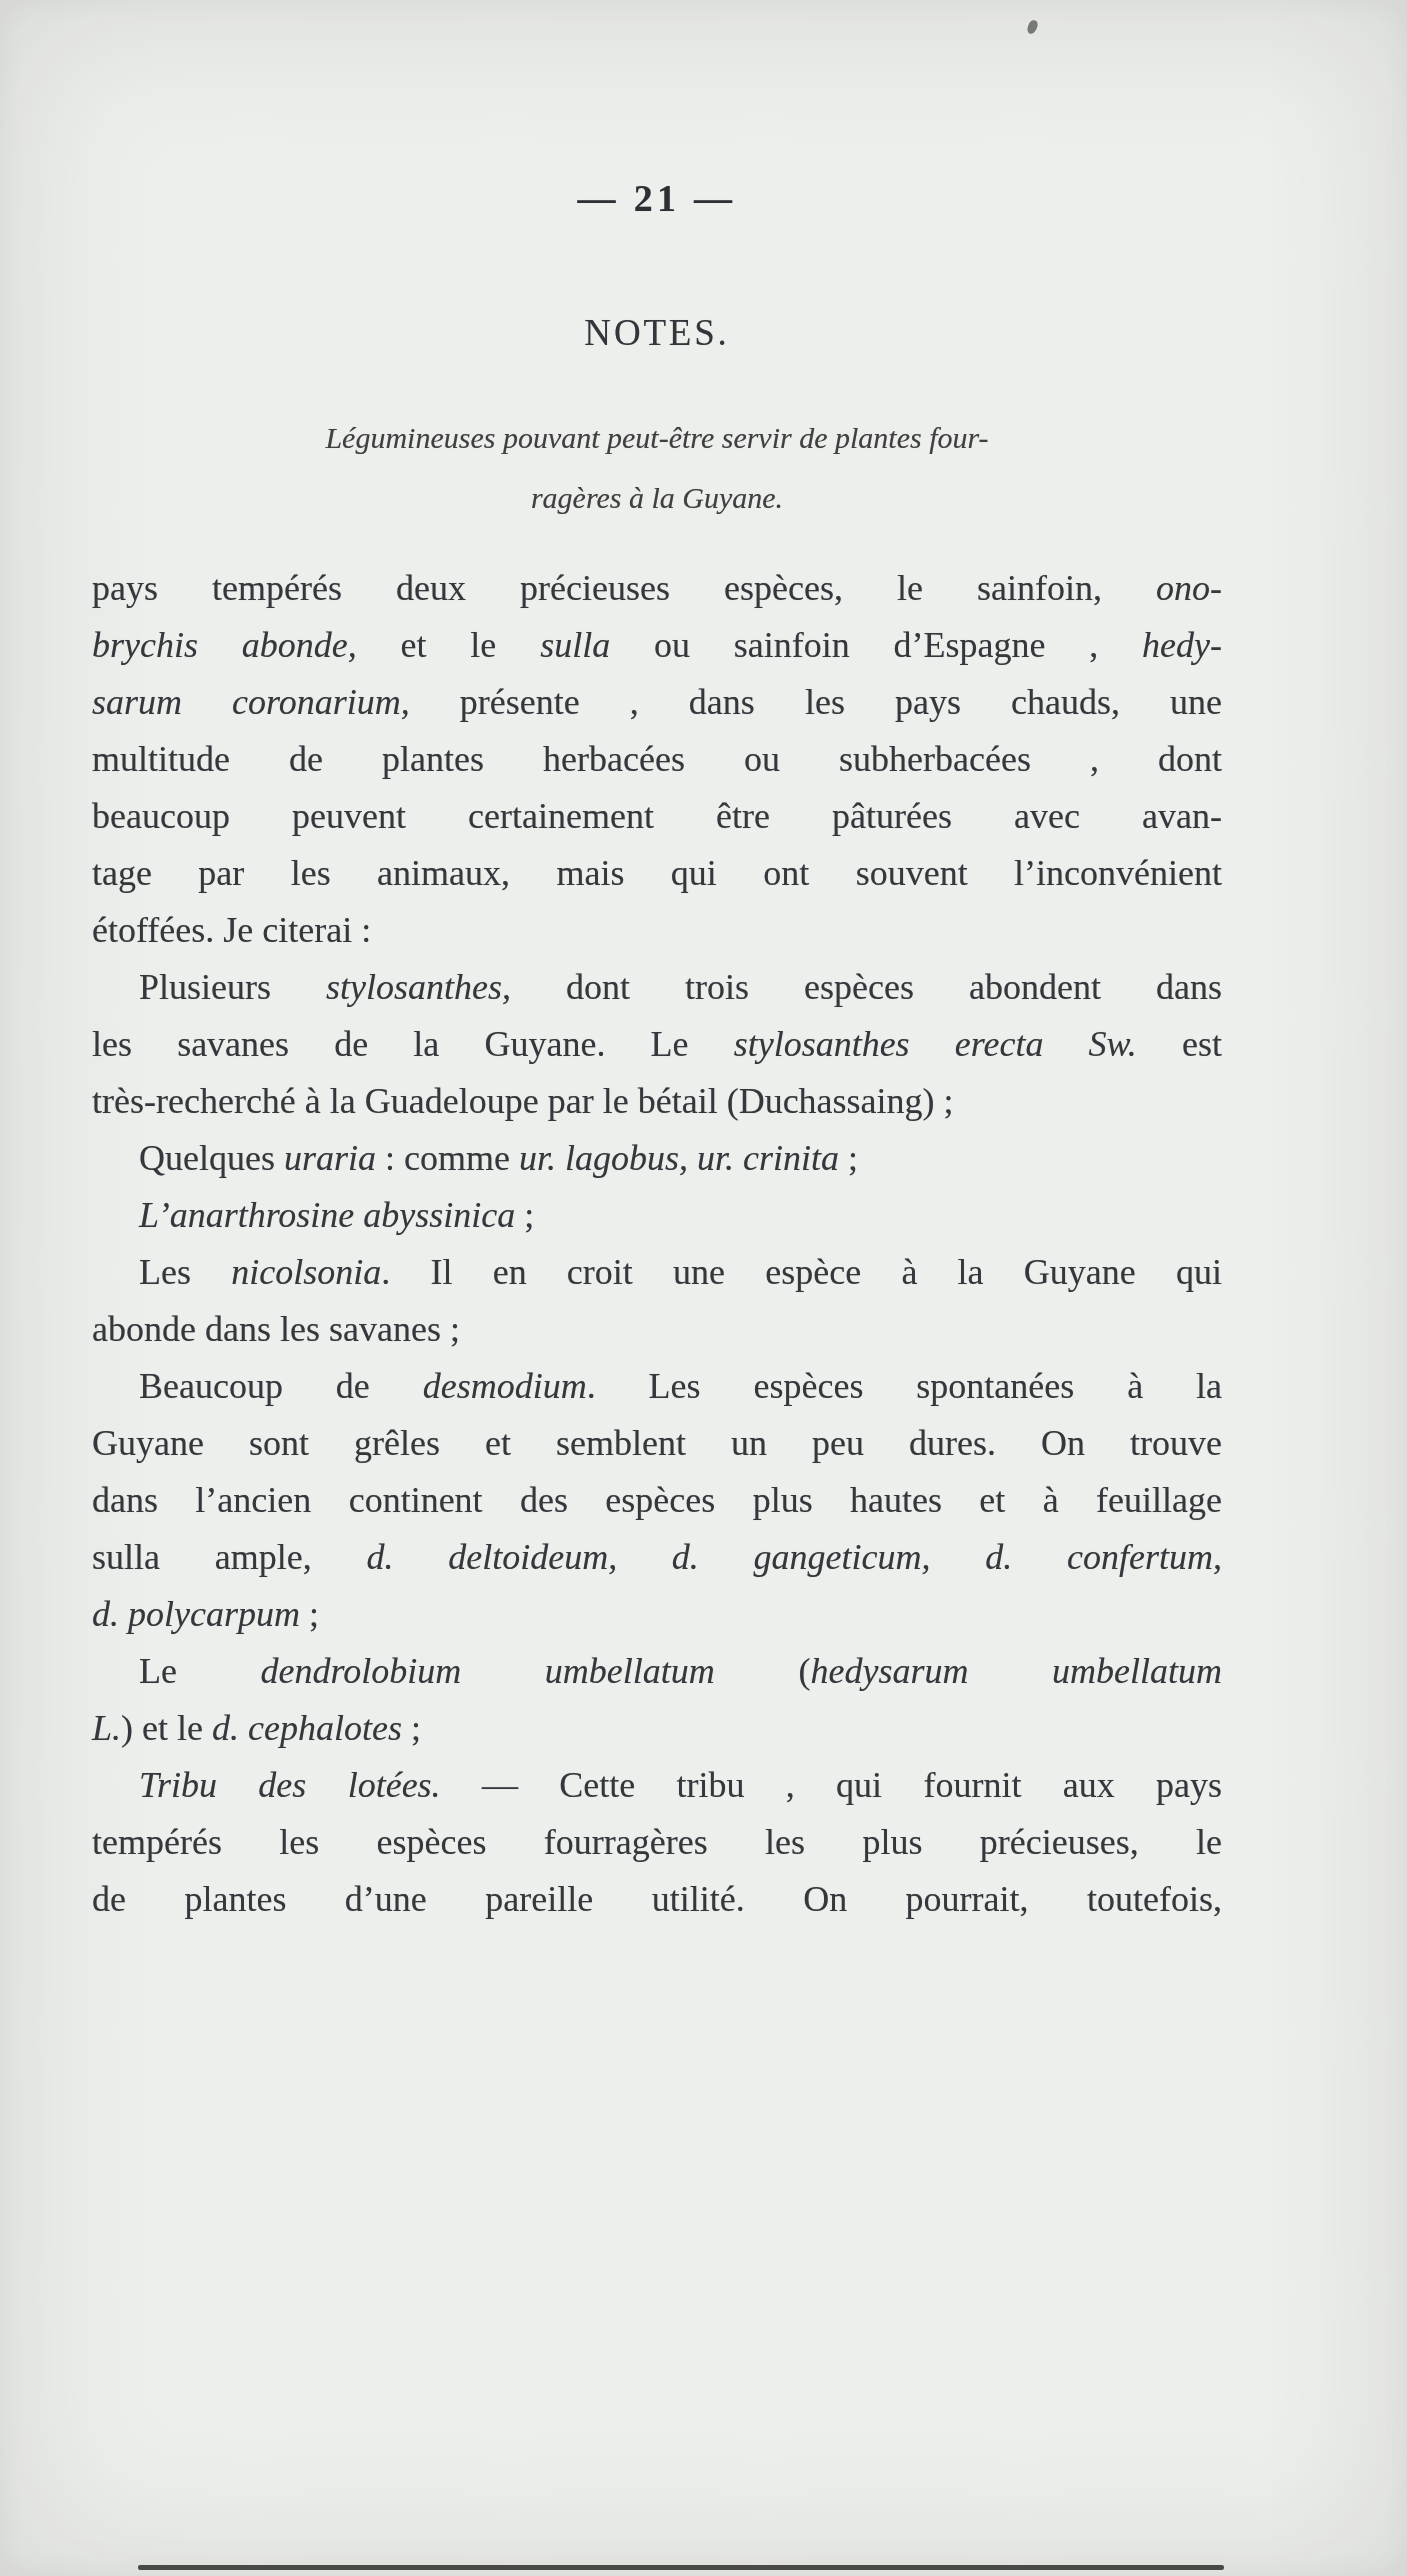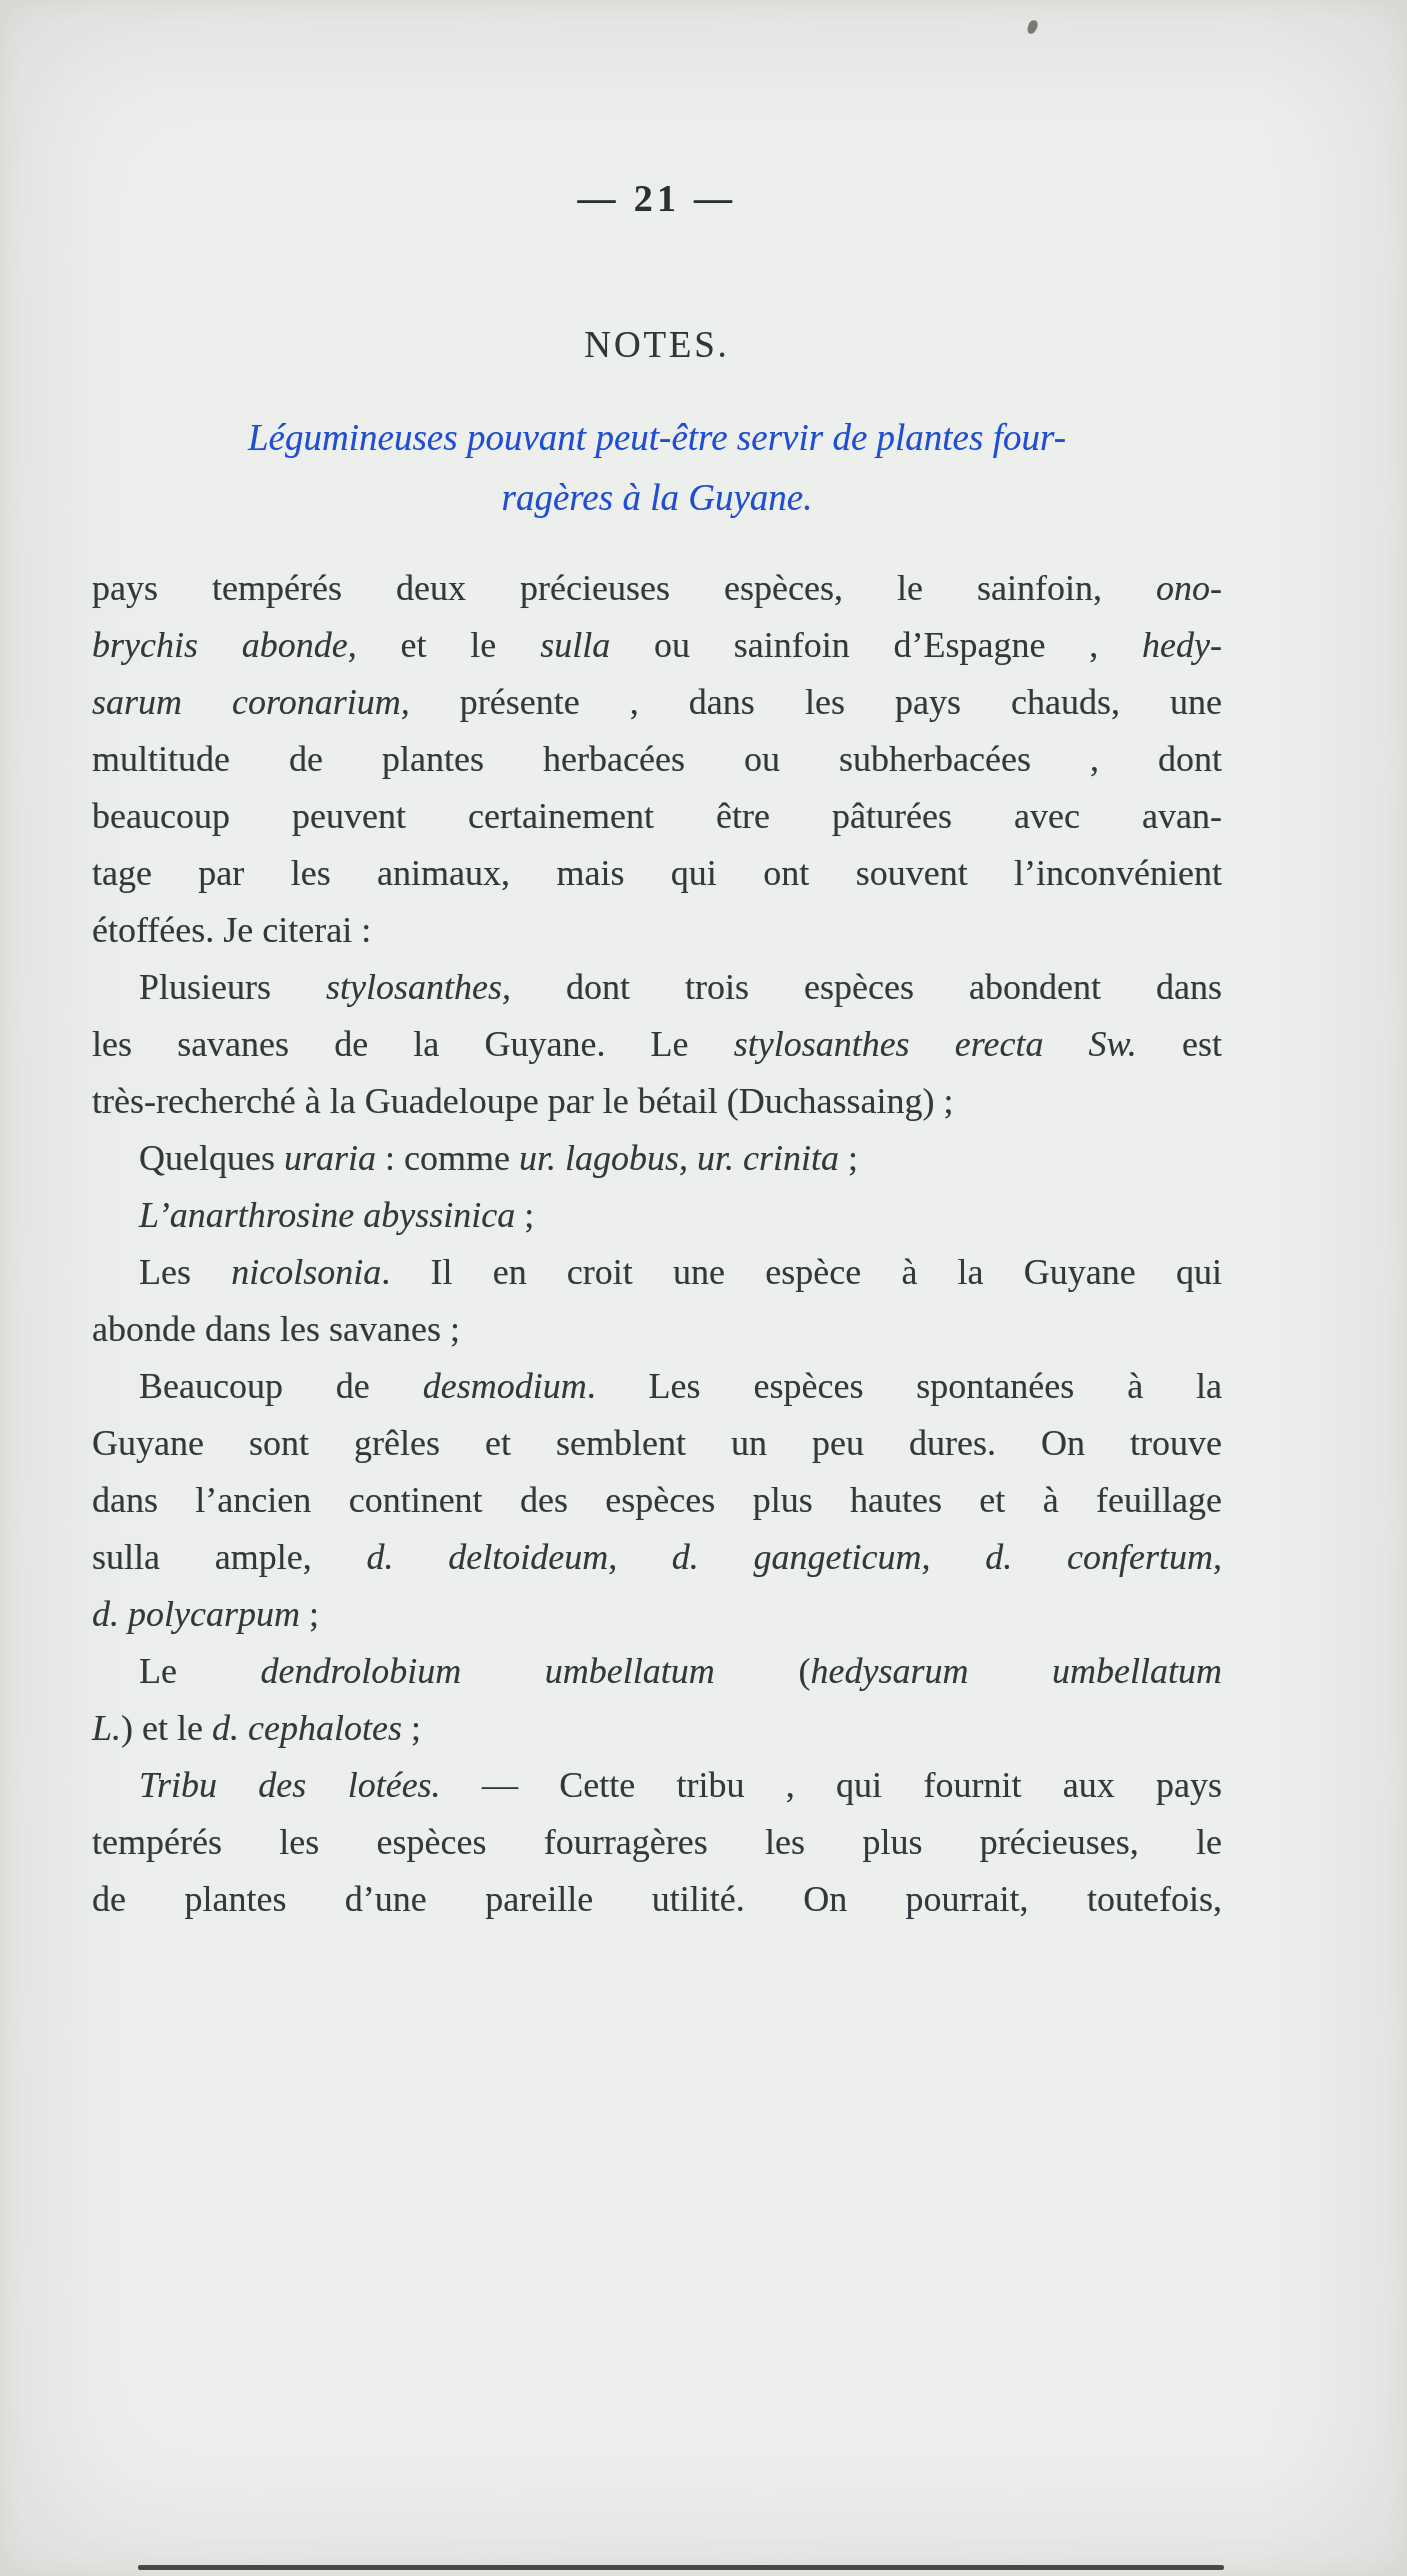--- a/index.html
+++ b/index.html
@@ -32,30 +32,29 @@
   }
   .notes-heading {
     position: absolute;
     top: 311px;
     left: 92px;
     width: 1130px;
     text-align: center;
     font-size: 37px;
     letter-spacing: 2.8px;
     color: #31363a;
-    margin-top: 12px;
   }
   .title-block {
     position: absolute;
     top: 408px;
     left: 92px;
     width: 1130px;
-    font-size: 37px;
+    font-size: 30px;
     line-height: 60px;
-    color: #1d4ed8;
+    color: #404040;
   }
   .title-block .line {
     text-align: center;
     text-align-last: center;
     font-style: italic;
   }
   .body-block {
     position: absolute;
     top: 560px;
     left: 92px;

